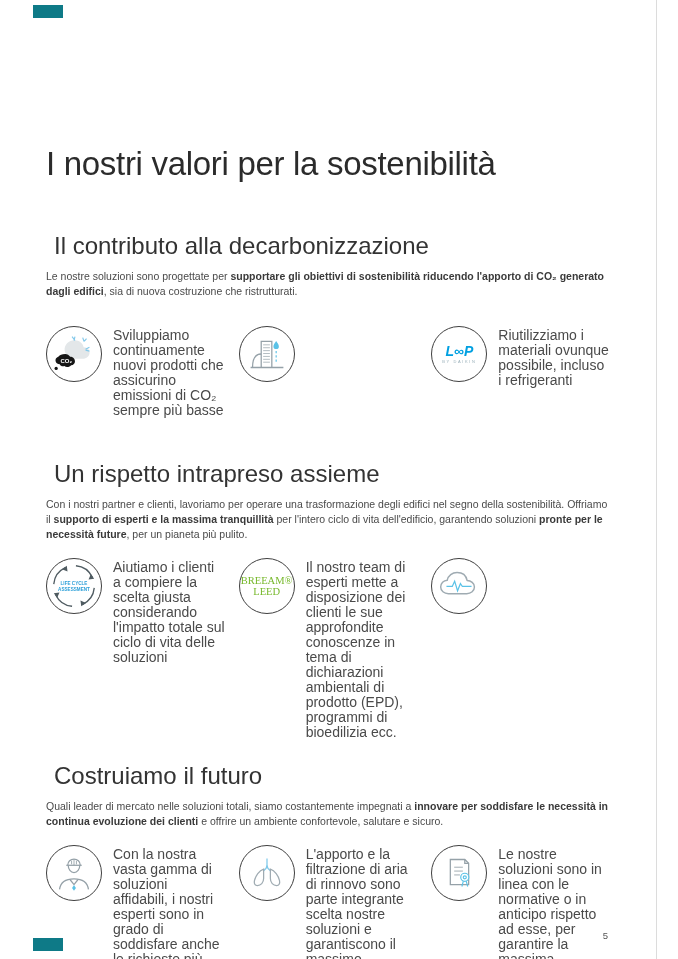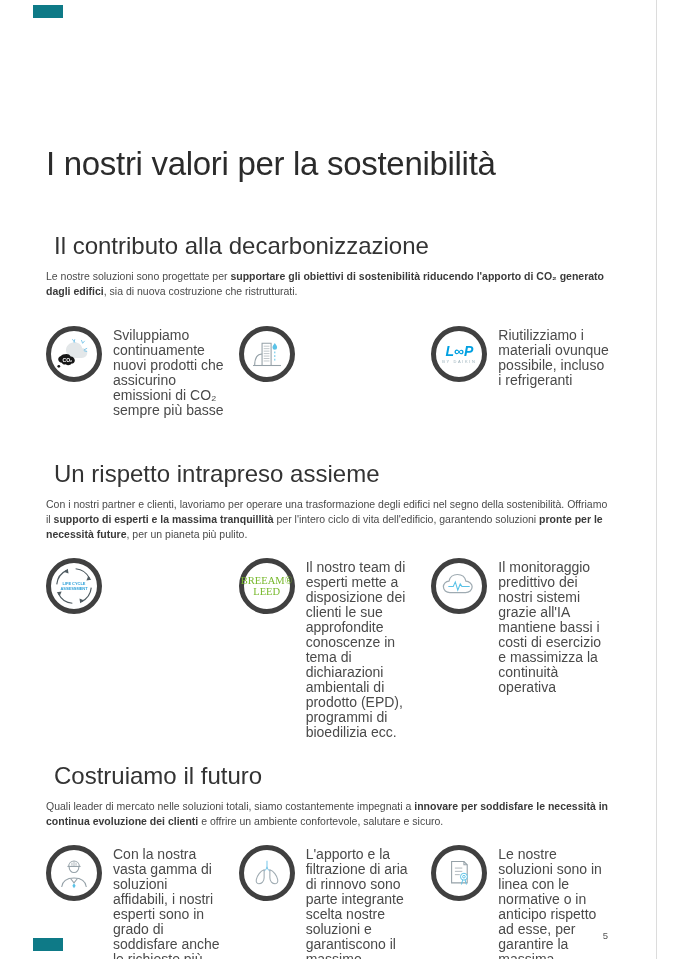--- a/index.html
+++ b/index.html
@@ -25,21 +25,21 @@
   .s1 .items{margin-top:27px;}
   .s2{margin-top:44px;}
   .s2 .items{margin-top:16px;}
   .s3{margin-top:24px;}
   .s3 .items{margin-top:16px;}
 
   .items{display:grid;grid-template-columns:1fr 1fr 1fr;column-gap:14px;}
   .item{display:flex;gap:11px;align-items:flex-start;}
   .badge{
     width:56px;height:56px;flex:0 0 56px;border-radius:50%;
-    border:5px solid #404040;background:#fff;box-sizing:border-box;
+    border:1px solid #404040;background:#fff;box-sizing:border-box;
     display:flex;flex-direction:column;align-items:center;justify-content:center;
   }
   .badge svg{width:54px;height:54px;display:block;}
   .item .txt{font-size:14px;line-height:15px;color:#4a4a4a;padding-top:2px;}
 
   .loop-word{color:var(--loop-blue,#00a0e1);font-style:italic;font-weight:700;font-size:14px;line-height:14px;letter-spacing:0;}
   .loop-sub{font-size:4px;color:#9ab0ba;letter-spacing:1.6px;margin-top:1px;}
   .green-logo{color:var(--cert-green,#76b82a);font-size:10.5px;line-height:11.5px;text-align:center;font-weight:400;font-family:Liberation Serif, serif;}
 
   .page-number{position:absolute;right:48px;bottom:18px;font-size:9.5px;color:#555;}
@@ -119,40 +119,40 @@
             <g fill="#4f5b61">
               <path d="M45.5 15.5l3.4 5-5.8.8z"></path>
               <path d="M40.5 45.5l-5 3.4-.8-5.8z"></path>
               <path d="M10.5 40.5l-3.4-5 5.8-.8z"></path>
               <path d="M15.5 10.5l5-3.4.8 5.8z"></path>
             </g>
             <text x="28" y="27" font-size="4.8" font-weight="bold" fill="#2a9fd8" text-anchor="middle">LIFE CYCLE</text>
             <text x="28" y="33" font-size="4.8" font-weight="bold" fill="#2a9fd8" text-anchor="middle">ASSESSMENT</text>
           </svg>
         </span>
+        <div class="txt">Aiutiamo i clienti a compiere la scelta giusta considerando l'impatto totale sul ciclo di vita delle soluzioni</div>
       </div>
 
       <div class="item">
         <span class="badge">
           <div class="green-logo">
             <div>BREEAM®</div>
             <div>LEED</div>
           </div>
         </span>
         <div class="txt">Il nostro team di esperti mette a disposizione dei clienti le sue approfondite conoscenze in tema di dichiarazioni ambientali di prodotto (EPD), programmi di bioedilizia ecc.</div>
       </div>
 
       <div class="item">
         <span class="badge">
           <svg viewBox="0 0 56 56">
             <path d="M17 36c-4.4 0-8-3-8-7 0-3.8 3-6.8 6.8-7 1-4.8 5.2-8 10.2-8 5.6 0 9.4 3.2 10.4 8.2 4 .2 7.6 3 7.6 6.8 0 4-3.6 7-8 7z" fill="none" stroke="#9fabb2" stroke-width="1.5"></path>
             <polyline points="15,28.5 21,28.5 23.5,23 26.5,33 29.5,25.5 31.5,28.5 41,28.5" fill="none" stroke="#5bc2e7" stroke-width="1.3"></polyline>
           </svg>
         </span>
-        <div class="txt">Il monitoraggio predittivo dei nostri sistemi grazie all'IA mantiene bassi i costi di esercizio e massimizza la continuità operativa</div>
       </div>
     </div>
   </div>
 
   <div class="section s3">
     <h2>Costruiamo il futuro</h2>
     <p><span>Quali leader di mercato nelle soluzioni totali, siamo costantemente impegnati a </span><strong>innovare per soddisfare le necessità in continua evoluzione dei clienti</strong><span> e offrire un ambiente confortevole, salutare e sicuro.</span></p>
 
     <div class="items">
       <div class="item">

